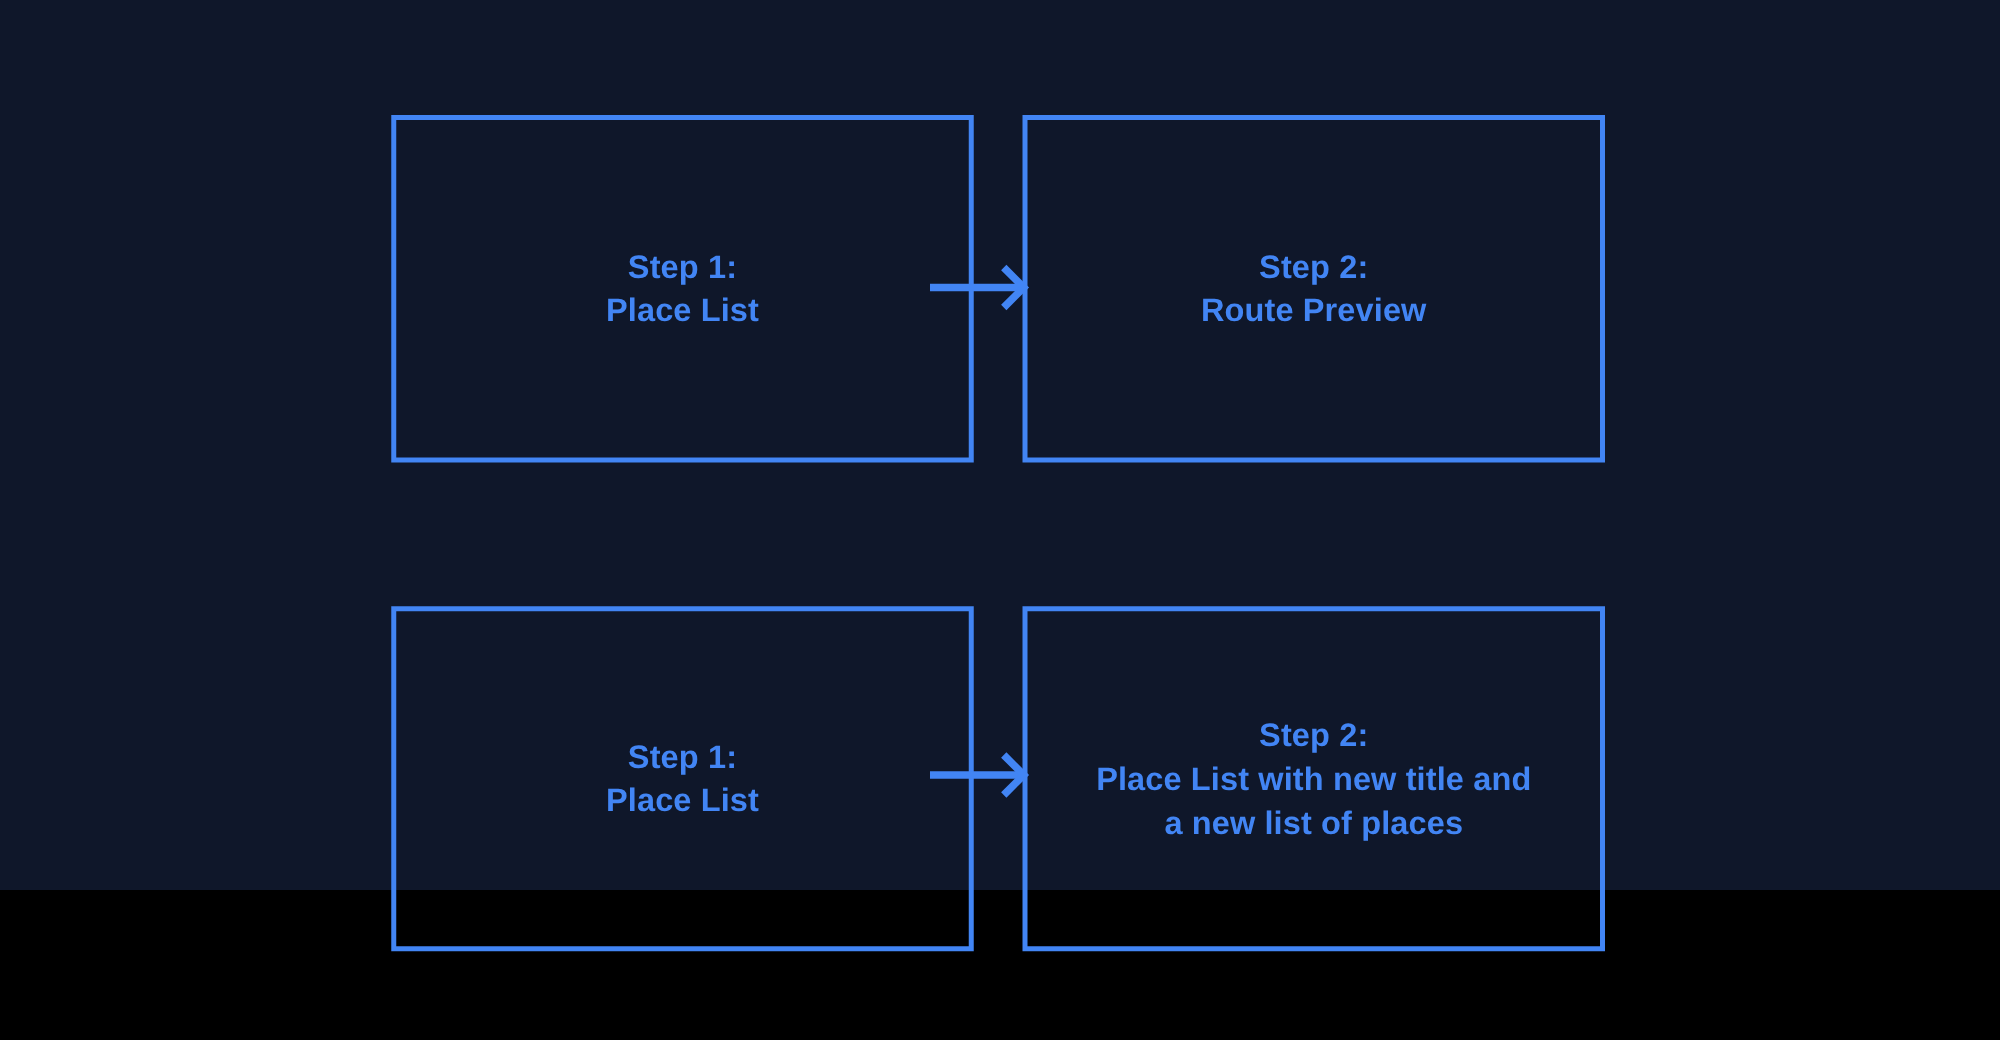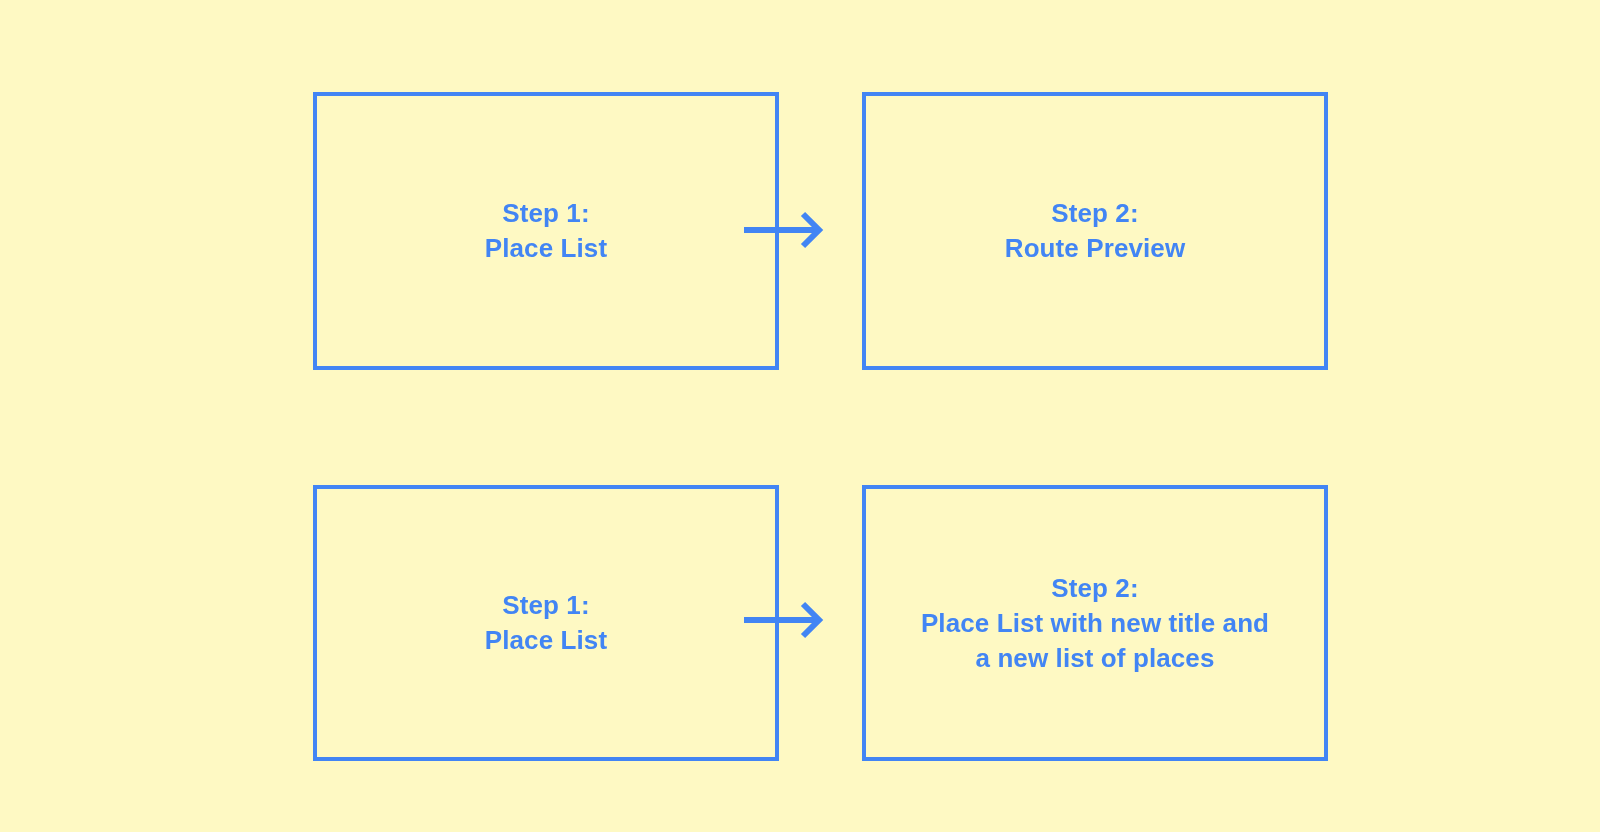--- a/index.html
+++ b/index.html
@@ -11,22 +11,22 @@
   body {
     width: 1600px;
     height: 832px;
     overflow: hidden;
     font-family: "Liberation Sans", "DejaVu Sans", sans-serif;
   }
 
   #canvas {
     position: relative;
     width: 1600px;
-    height: 832px;
-    background: #fef9c3;
+    height: 712px;
+    background: #0f172a;
   }
 
   
   .flow-row {
     position: absolute;
     left: 0;
     width: 1600px;
   }
   #row-top    { top: 92px;  height: 278px; }
   #row-bottom { top: 485px; height: 276px; }
@@ -42,21 +42,20 @@
     justify-content: center;
     text-align: center;
   }
   .box-left {
     left: 313px;
     width: 466px;
   }
   .box-right {
     left: 818px;
     width: 466px;
-    margin-left: 44px;
   }
   #row-top .step-box    { top: 0; height: 278px; }
   #row-bottom .step-box { top: 0; height: 276px; }
 
   .step-label {
     color: #4285f4;
     font-size: 26px;
     font-weight: bold;
     line-height: 35px;
     letter-spacing: 0.1px;

